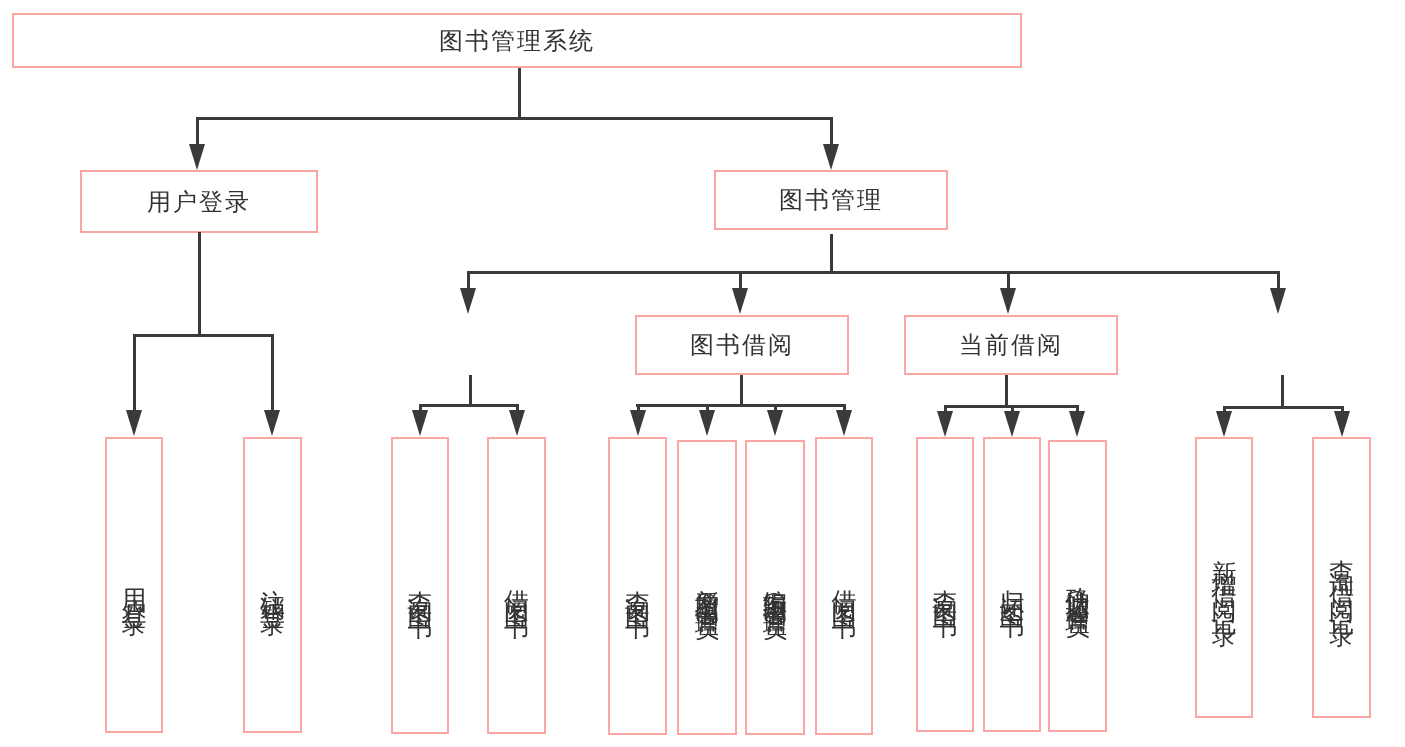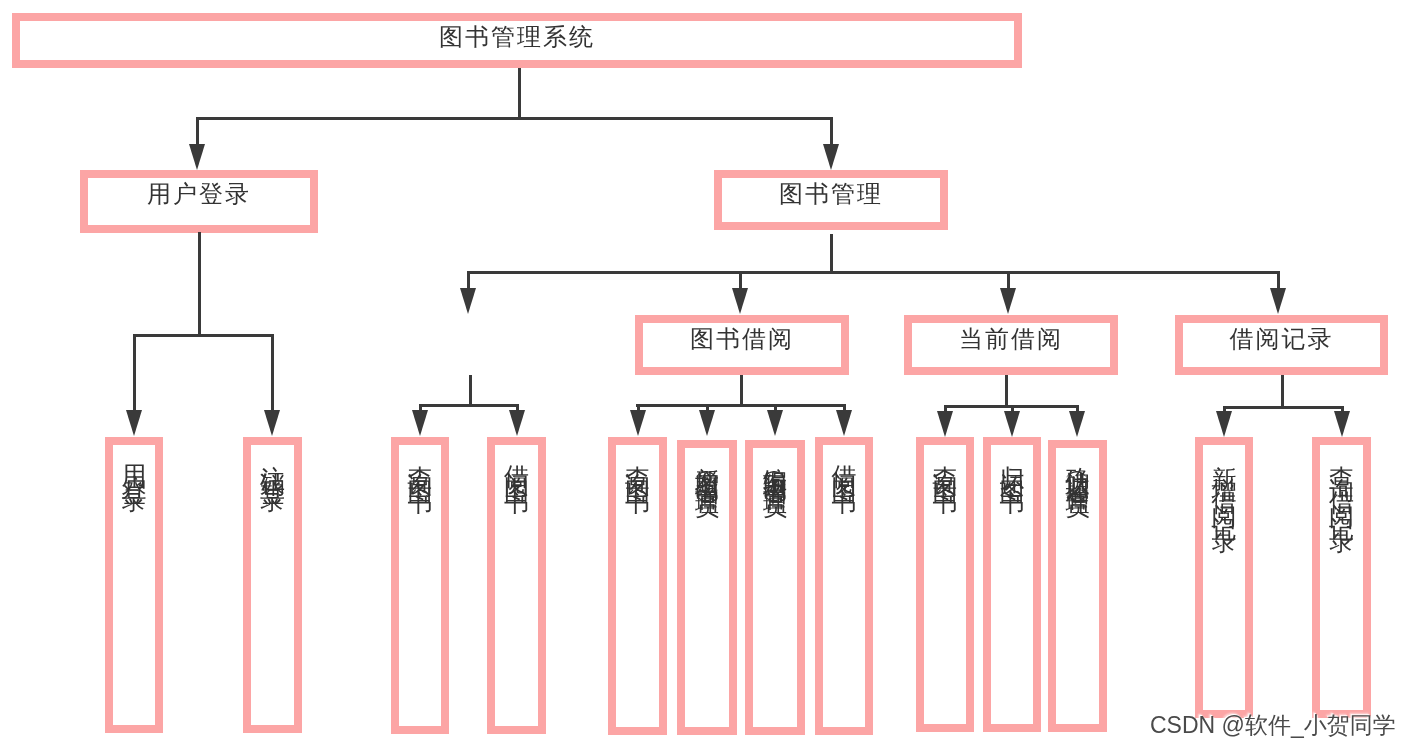--- a/index.html
+++ b/index.html
@@ -1,22 +1,22 @@
 <!DOCTYPE html>
 <html><head>
 <meta charset="utf-8">
 <style>
   html,body{margin:0;padding:0;background:#ffffff;}
   .stage{
     position:relative;width:1405px;height:747px;background:#ffffff;overflow:hidden;
     font-family:"Liberation Sans","DejaVu Sans",sans-serif;color:#333333;
   }
   .box{
-    position:absolute;box-sizing:border-box;border:8px solid #fca5a5;background:#ffffff;
-    display:flex;align-items:flex-start;justify-content:center;
+    position:absolute;box-sizing:border-box;border:2px solid #fca5a5;background:#ffffff;
+    display:flex;align-items:center;justify-content:center;
   }
   .box .lbl{font-size:24px;letter-spacing:2px;color:#333;white-space:nowrap;}
   .vbox .lbl{
     writing-mode:vertical-rl;text-orientation:mixed;
     font-size:25px;letter-spacing:8px;line-height:1;white-space:nowrap;
   }
   .vbox.tight .lbl{font-size:24px;letter-spacing:4px;}
   .vbox.loose .lbl{font-size:25px;letter-spacing:13px;}
   .ln{position:absolute;background:#3a3a3a;}
   .ln.v{width:3px;}
@@ -46,23 +46,20 @@
   </div>
   <div class="box" style="left:714px;top:170px;width:234px;height:60px">
     <span class="lbl">图书管理</span>
   </div>
 
   <div class="box" style="left:635px;top:315px;width:214px;height:60px">
     <span class="lbl">图书借阅</span>
   </div>
   <div class="box" style="left:904px;top:315px;width:214px;height:60px">
     <span class="lbl">当前借阅</span>
-  </div>
-  <div class="box" style="left:1175px;top:315px;width:213px;height:60px">
-    <span class="lbl">借阅记录</span>
   </div>
 
   <div class="box vbox" style="left:105px;top:437px;width:58px;height:296px">
     <span class="lbl">用户登录</span>
   </div>
   <div class="box vbox" style="left:243px;top:437px;width:59px;height:296px">
     <span class="lbl">注销登录</span>
   </div>
 
   <div class="box vbox" style="left:391px;top:437px;width:58px;height:297px">
@@ -154,15 +151,14 @@
   <div class="arrow" style="left:1004px;top:411px"></div>
   <div class="arrow" style="left:1069px;top:411px"></div>
 
   <div class="ln v" style="left:1281px;top:375px;height:33px"></div>
   <div class="ln h" style="left:1223px;top:406px;width:121px"></div>
   <div class="ln v" style="left:1223px;top:406px;height:8px"></div>
   <div class="ln v" style="left:1341px;top:406px;height:8px"></div>
   <div class="arrow" style="left:1216px;top:411px"></div>
   <div class="arrow" style="left:1334px;top:411px"></div>
 
-  <div class="watermark">CSDN @软件_小贺同学</div>
 
 </div>
 
 </body></html>

